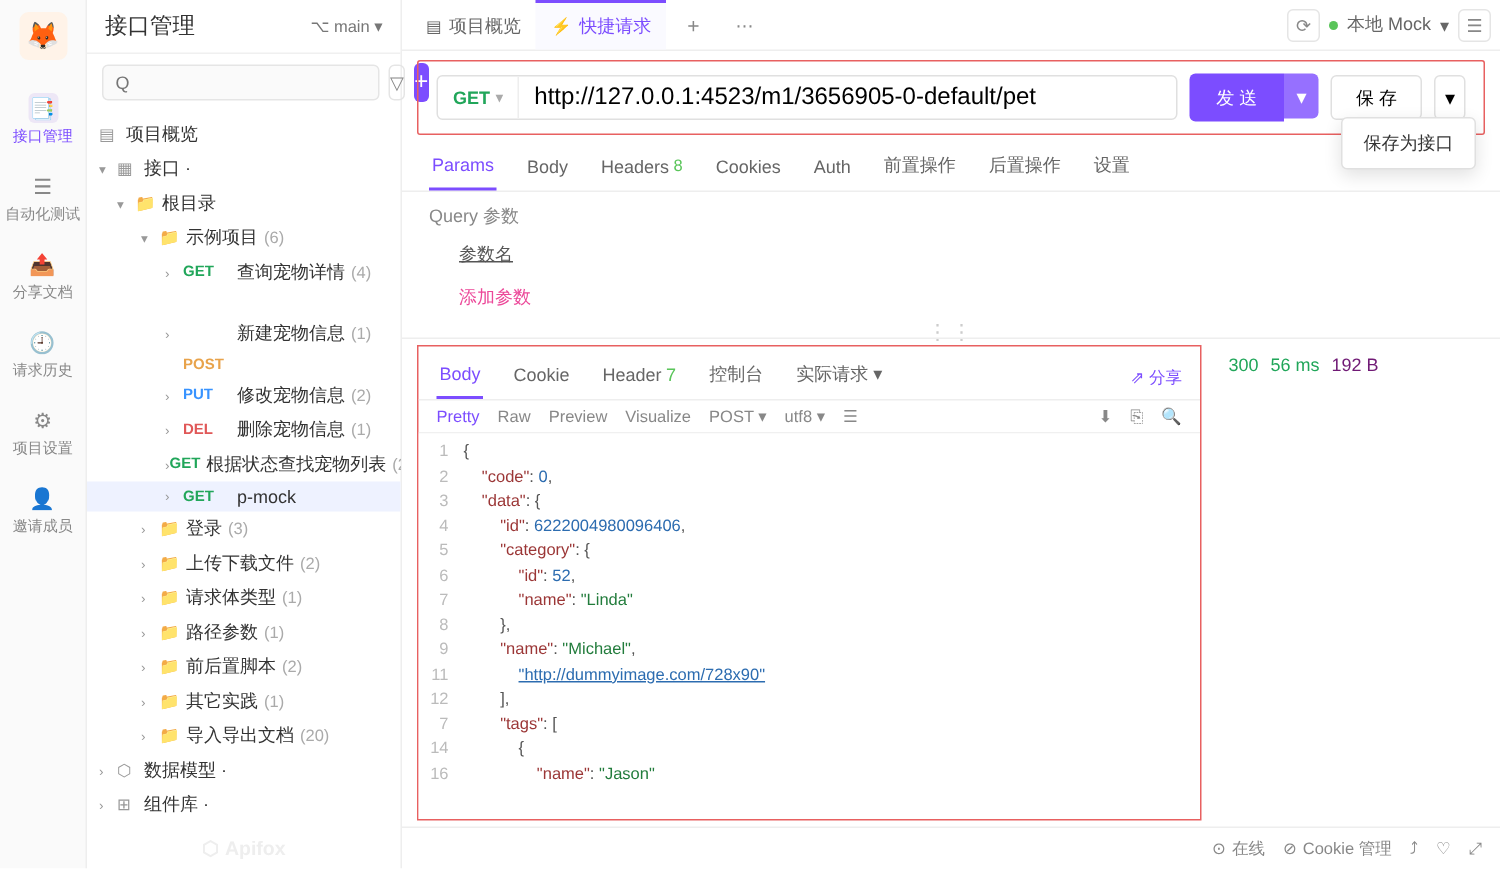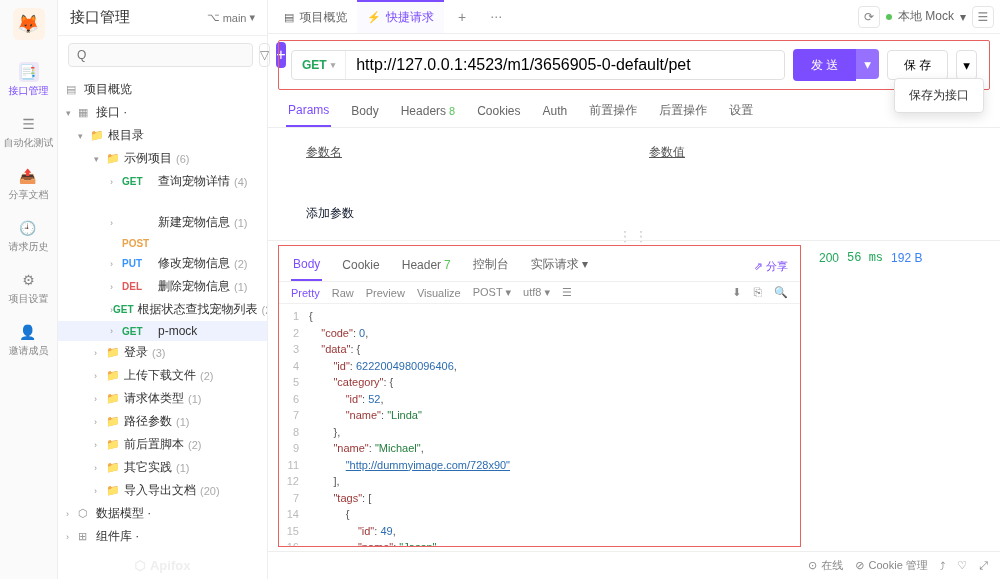--- a/index.html
+++ b/index.html
@@ -49,41 +49,41 @@
 .btn-save { background: #fff; border: 1px solid #e0e0e0; padding: 0 16px; height: 30px; border-radius: 4px; font-size: 12px; cursor: pointer; }
 .btn-save-dd { background: #fff; border: 1px solid #e0e0e0; padding: 0 6px; height: 30px; border-radius: 4px; cursor: pointer; }
 .save-pop { position: absolute; right: 16px; top: 78px; background: #fff; border: 1px solid #e0e0e0; border-radius: 4px; box-shadow: 0 4px 12px rgba(0,0,0,0.12); padding: 8px 14px; font-size: 12px; cursor: pointer; z-index: 10; }
 .reqtabs { display: flex; gap: 18px; padding: 6px 18px 0; border-bottom: 1px solid #eee; font-size: 12px; }
 .reqtab { padding: 4px 2px 8px; cursor: pointer; color: #666; display: flex; align-items: center; gap: 3px; }
 .reqtab.active { color: #7c4dff; border-bottom: 2px solid #7c4dff; }
 .reqtab .badge { color: #5ac55a; font-size: 11px; }
 .query-area { padding: 8px 18px 4px; font-size: 12px; color: #888; }
 .query-header { display: flex; padding: 8px 0 6px; color: #555; gap: 10px; }
 .query-header .col { flex: 1; text-decoration: underline; }
-.query-empty { padding: 6px 0; color: #0f172a; margin-top: 32px; }
+.query-empty { padding: 6px 0; color: #ec4899; }
 .splitter { height: 8px; display: flex; align-items: center; justify-content: center; color: #ccc; font-size: 14px; letter-spacing: 2px; cursor: ns-resize; }
 .resp-area { border-top: 1px solid #eee; display: flex; flex: 1; overflow: hidden; }
 .resp-main { flex: 1; display: flex; flex-direction: column; border: 1.5px solid #e86060; margin: 4px 4px 4px 10px; overflow: hidden; }
 .resp-tabs { display: flex; gap: 18px; padding: 6px 12px 0; border-bottom: 1px solid #eee; font-size: 12px; align-items: center; }
 .resp-tab { padding: 4px 2px 8px; cursor: pointer; color: #666; display: flex; gap: 3px; }
 .resp-tab.active { color: #7c4dff; border-bottom: 2px solid #7c4dff; }
 .resp-tabs .spacer { flex: 1; }
 .resp-tabs .share { color: #7c4dff; cursor: pointer; font-size: 11px; }
 .resp-toolbar { display: flex; gap: 12px; padding: 4px 12px; font-size: 11px; border-bottom: 1px solid #f0f0f0; align-items: center; color: #888; }
 .resp-toolbar .tb-item { cursor: pointer; }
 .resp-toolbar .tb-item.active { color: #7c4dff; }
 .resp-toolbar .spacer { flex: 1; }
 .code-body { flex: 1; overflow: auto; background: #fff; font-family: Menlo, Consolas, monospace; font-size: 11px; padding: 4px 0; line-height: 1.5; }
 .code-line { display: flex; }
 .code-line .ln { width: 30px; text-align: right; color: #bbb; padding-right: 10px; user-select: none; }
 .code-line .ct { flex: 1; white-space: pre; }
 .k { color: #9b3636; } .s { color: #227c3c; } .n { color: #2c6cb0; } .p { color: #555; }
 .url-link { color: #2c6cb0; text-decoration: underline; }
 .resp-side { width: 195px; padding: 10px 14px; font-size: 12px; color: #555; display: flex; gap: 8px; }
-.stat-200 { color: #21a65a; } .stat-ms { color: #21a65a; font-family: Liberation Mono, monospace; } .stat-b { color: #3b82f6; }
+.stat-200 { color: #21a65a; } .stat-ms { color: #21a65a; } .stat-b { color: #701a75; }
 .statusbar { height: 28px; border-top: 1px solid #eee; display: flex; align-items: center; justify-content: flex-end; padding: 0 12px; font-size: 11px; color: #888; gap: 12px; }
 .statusbar .sb-item { display: flex; align-items: center; gap: 4px; cursor: pointer; }
 </style>
 </head>
 <body>
 
 <div class="app">
   <div class="rail">
     <div class="logo">🦊</div>
     <div id="rail-items">
@@ -205,23 +205,23 @@
         <div class="reqtab">Body</div>
         <div class="reqtab">Headers<span class="badge">8</span></div>
         <div class="reqtab">Cookies</div>
         <div class="reqtab">Auth</div>
         <div class="reqtab">前置操作</div>
         <div class="reqtab">后置操作</div>
         <div class="reqtab">设置</div>
       </div>
 
     <div class="query-area">
+      <div>Query 参数</div>
       <div class="query-header">
         <div class="col" style="padding-left:20px">参数名</div>
-        <div class="col">参数值</div>
       </div>
       <div class="query-empty" style="padding-left:20px">添加参数</div>
     </div>
 
     <div class="splitter">⋮⋮</div>
 
     <div class="resp-area">
       <div class="resp-main">
         <div class="resp-tabs" id="resptabs">
             <div class="resp-tab active">Body</div>
@@ -292,31 +292,27 @@
             </div>
             <div class="code-line">
               <div class="ln">7</div>
               <div class="ct">        <span class="k">"tags"</span><span class="p">: [</span></div>
             </div>
             <div class="code-line">
               <div class="ln">14</div>
               <div class="ct">            <span class="p">{</span></div>
             </div>
             <div class="code-line">
-              <div class="ln">15</div>
-              <div class="ct">                <span class="k">"id"</span><span class="p">: </span><span class="n">49</span><span class="p">,</span></div>
-            </div>
-            <div class="code-line">
               <div class="ln">16</div>
               <div class="ct">                <span class="k">"name"</span><span class="p">: </span><span class="s">"Jason"</span></div>
             </div>
           </div>
       </div>
       <div class="resp-side">
-        <span class="stat-200">200</span>
+        <span class="stat-200">300</span>
         <span class="stat-ms">56 ms</span>
         <span class="stat-b">192 B</span>
       </div>
     </div>
 
     <div class="statusbar">
       <div class="sb-item">
           <span>⊙</span>
           <span>在线</span>
         </div>

